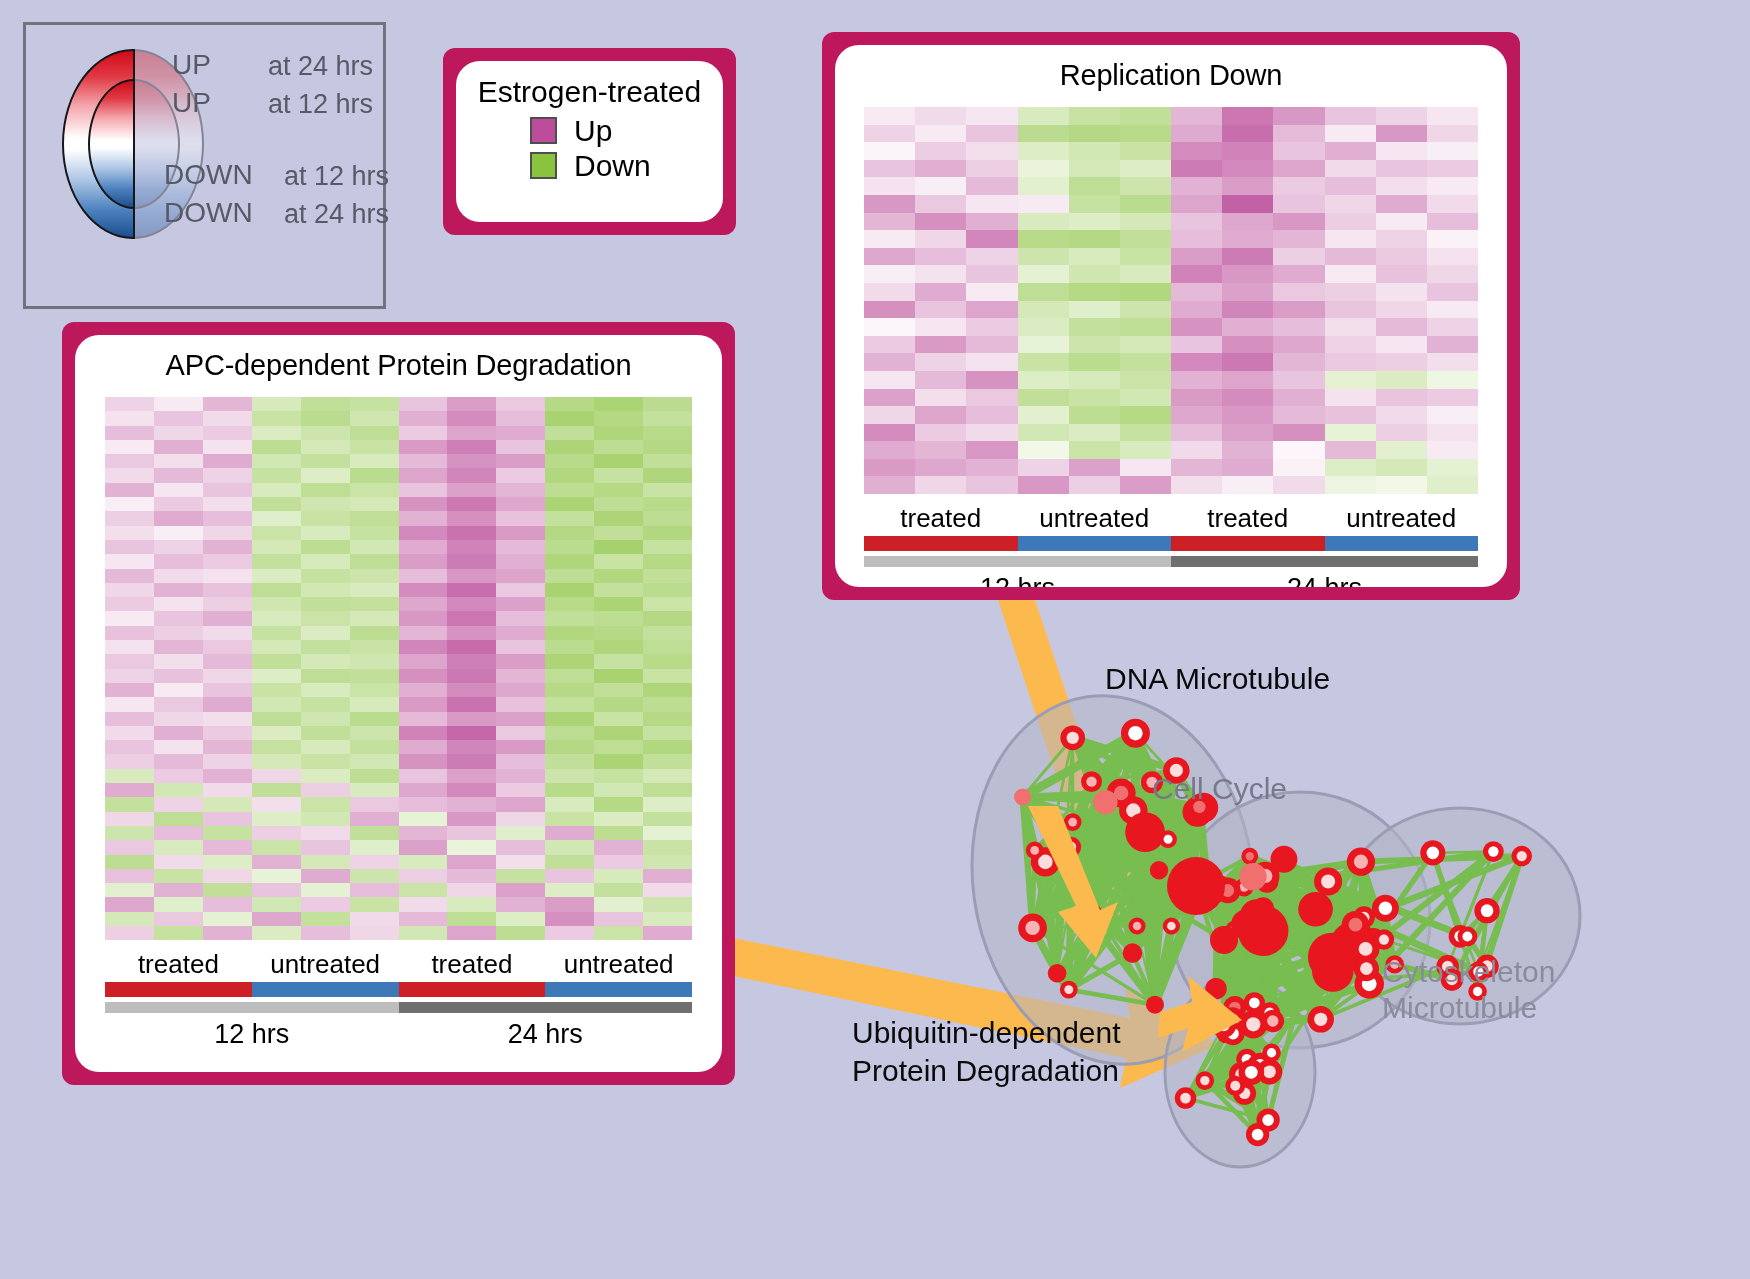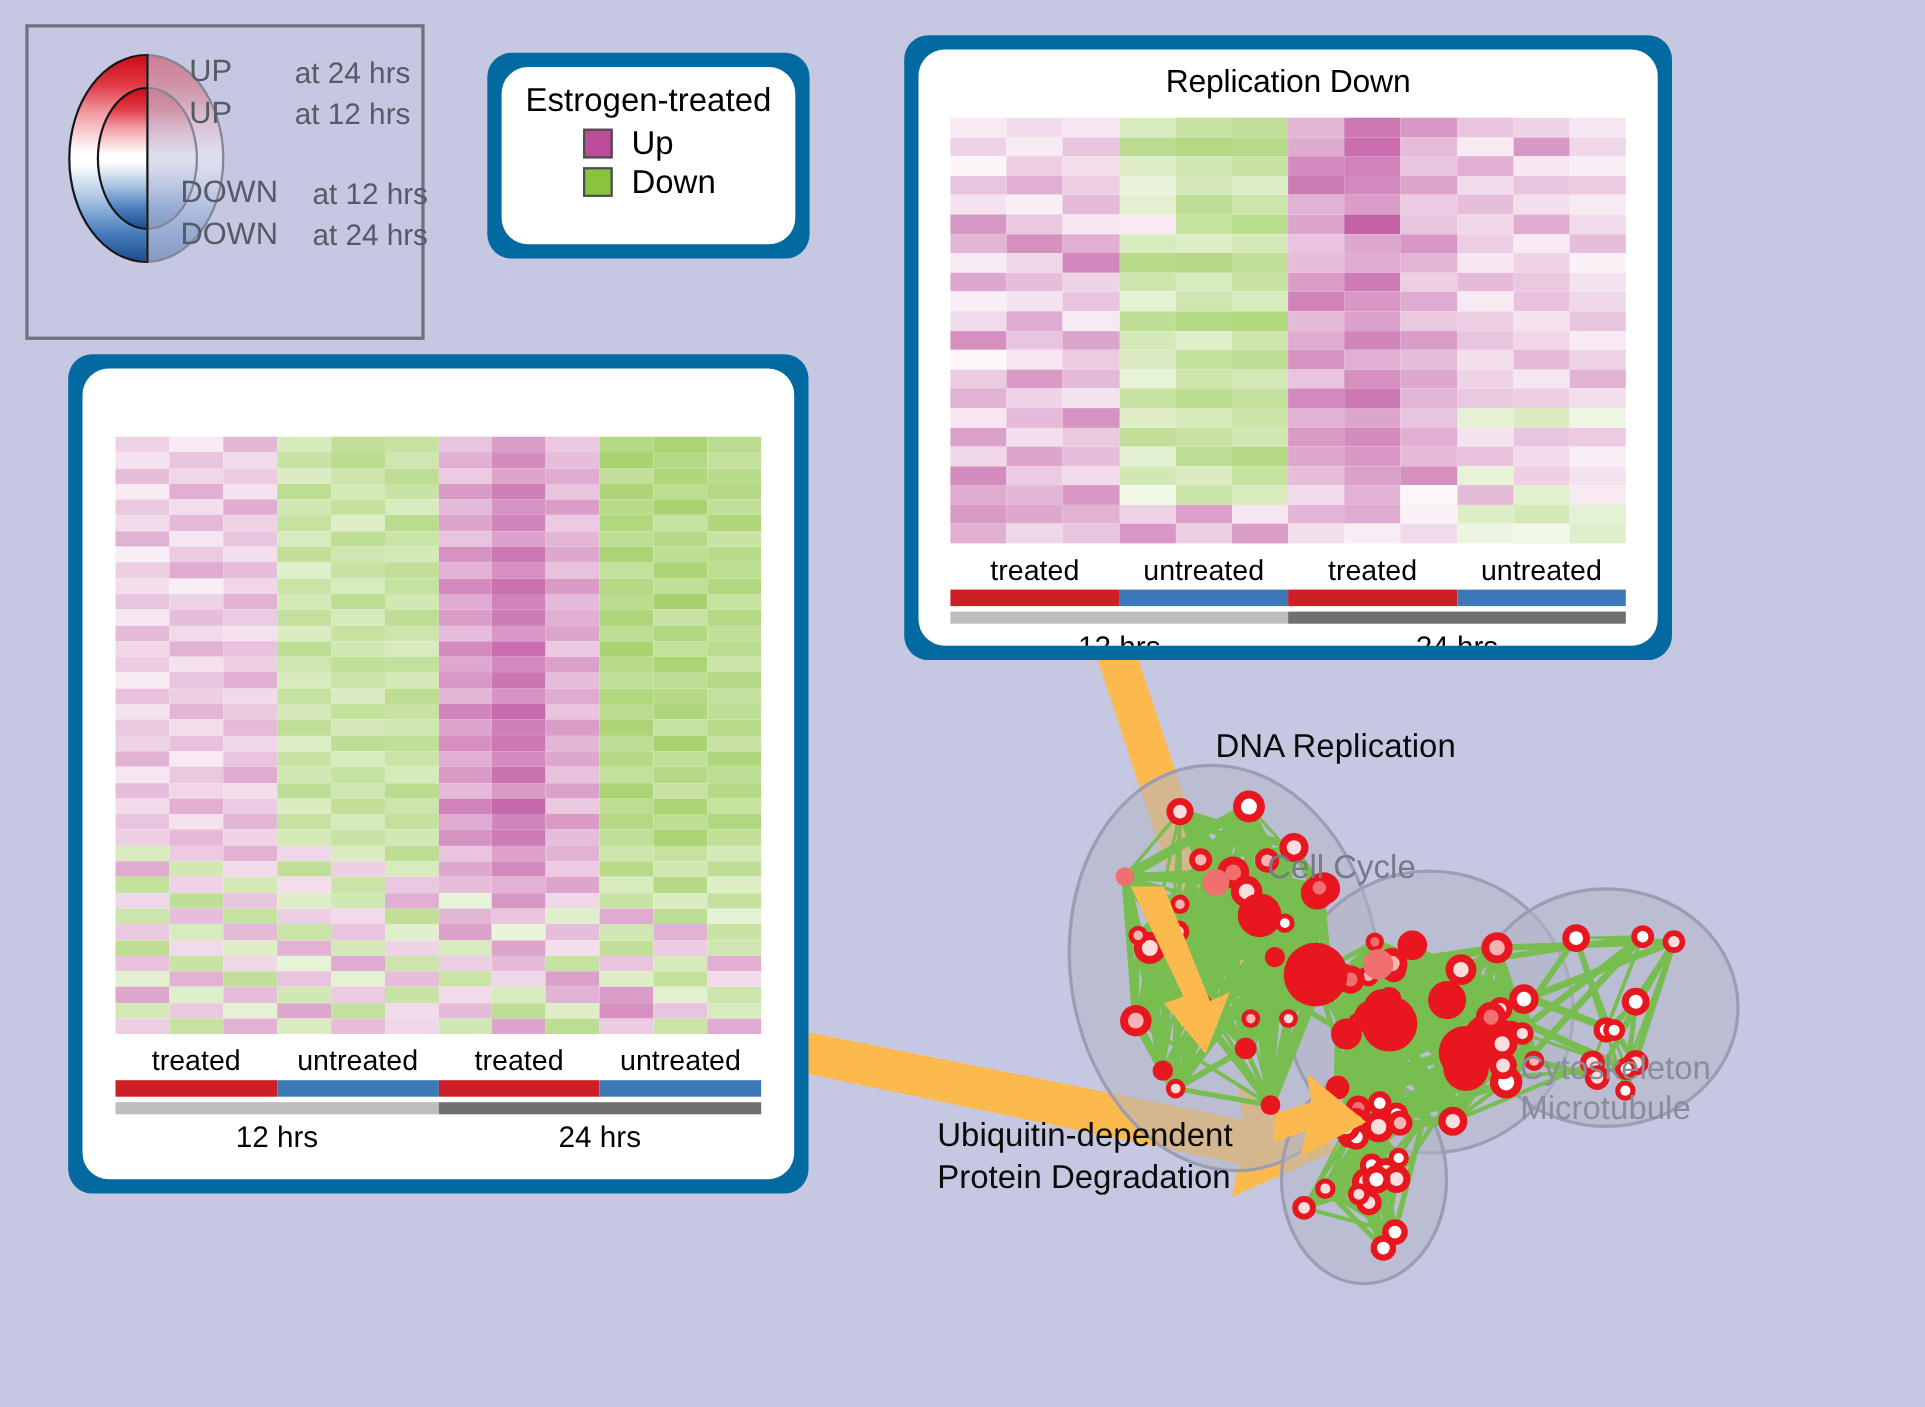--- a/index.html
+++ b/index.html
@@ -9,22 +9,22 @@
     width:1750px; height:1279px;
     background:#c6c8e2;
     font-family:"Liberation Sans", sans-serif;
     position:relative;
     overflow:hidden;
   }
 
   
   .panel {
     position:absolute;
-    background:#0369a1;
-    border-radius:22px;
+    background:#be185d;
+    border-radius:12px;
     padding:13px;
   }
   .panel-inner {
     background:#ffffff;
     border-radius:24px;
     width:100%; height:100%;
     position:relative;
     overflow:hidden;
   }
   .panel-title {
@@ -474,20 +474,21 @@
       <div class="time-labels">
         <span>12 hrs</span>
         <span>24 hrs</span>
       </div>
     </div>
   </div>
 </div>
 
 <div class="panel" id="apc">
   <div class="panel-inner">
+    <div class="panel-title" style="padding-top:14px;">APC-dependent Protein Degradation</div>
     <div class="hm-body" style="left:30px; right:30px; top:62px;">
       <div class="heatmap" id="hm-apc" style="grid-template-columns: repeat(12, 1fr); grid-auto-rows: 14.3px;">
           <div style="background: rgb(238, 211, 230);"></div>
           <div style="background: rgb(247, 234, 243);"></div>
           <div style="background: rgb(227, 182, 214);"></div>
           <div style="background: rgb(214, 234, 187);"></div>
           <div style="background: rgb(193, 223, 153);"></div>
           <div style="background: rgb(198, 226, 161);"></div>
           <div style="background: rgb(233, 196, 222);"></div>
           <div style="background: rgb(218, 157, 200);"></div>
@@ -1755,19 +1756,19 @@
         <circle cx="423.6050175532686" cy="404.8336486701974" r="6.394961834836268" fill="#fbdddd"></circle>
         <circle cx="396" cy="266" r="29" fill="#e8161e"></circle>
         <circle cx="424" cy="320" r="14" fill="#e8161e"></circle>
       </g>
       <g>
         <polygon points="228,186 258,186 300,290 318,282 296,338 258,292 276,286" fill="#fcb94d"></polygon>
         <polygon points="360,392 392,382 388,356 442,400 382,432 388,408 358,418" fill="#fcb94d"></polygon>
       </g>
     </svg>
 
-  <div class="net-label dark" style="left:305px; top:42px;">DNA Replication</div>
+  <div class="net-label dark" style="left:305px; top:42px;">DNA Microtubule</div>
   <div class="net-label gray" style="left:352px; top:152px;">Cell Cycle</div>
   <div class="net-label gray2" style="left:582px; top:334px;">Cytoskeleton</div>
   <div class="net-label gray2" style="left:582px; top:370px;">Microtubule</div>
   <div class="net-label dark" style="left:52px; top:434px;">Protein Degradation</div>
   <div class="net-label dark" style="left:52px; top:396px;">Ubiquitin-dependent</div>
 </div>
 
 </body></html>

